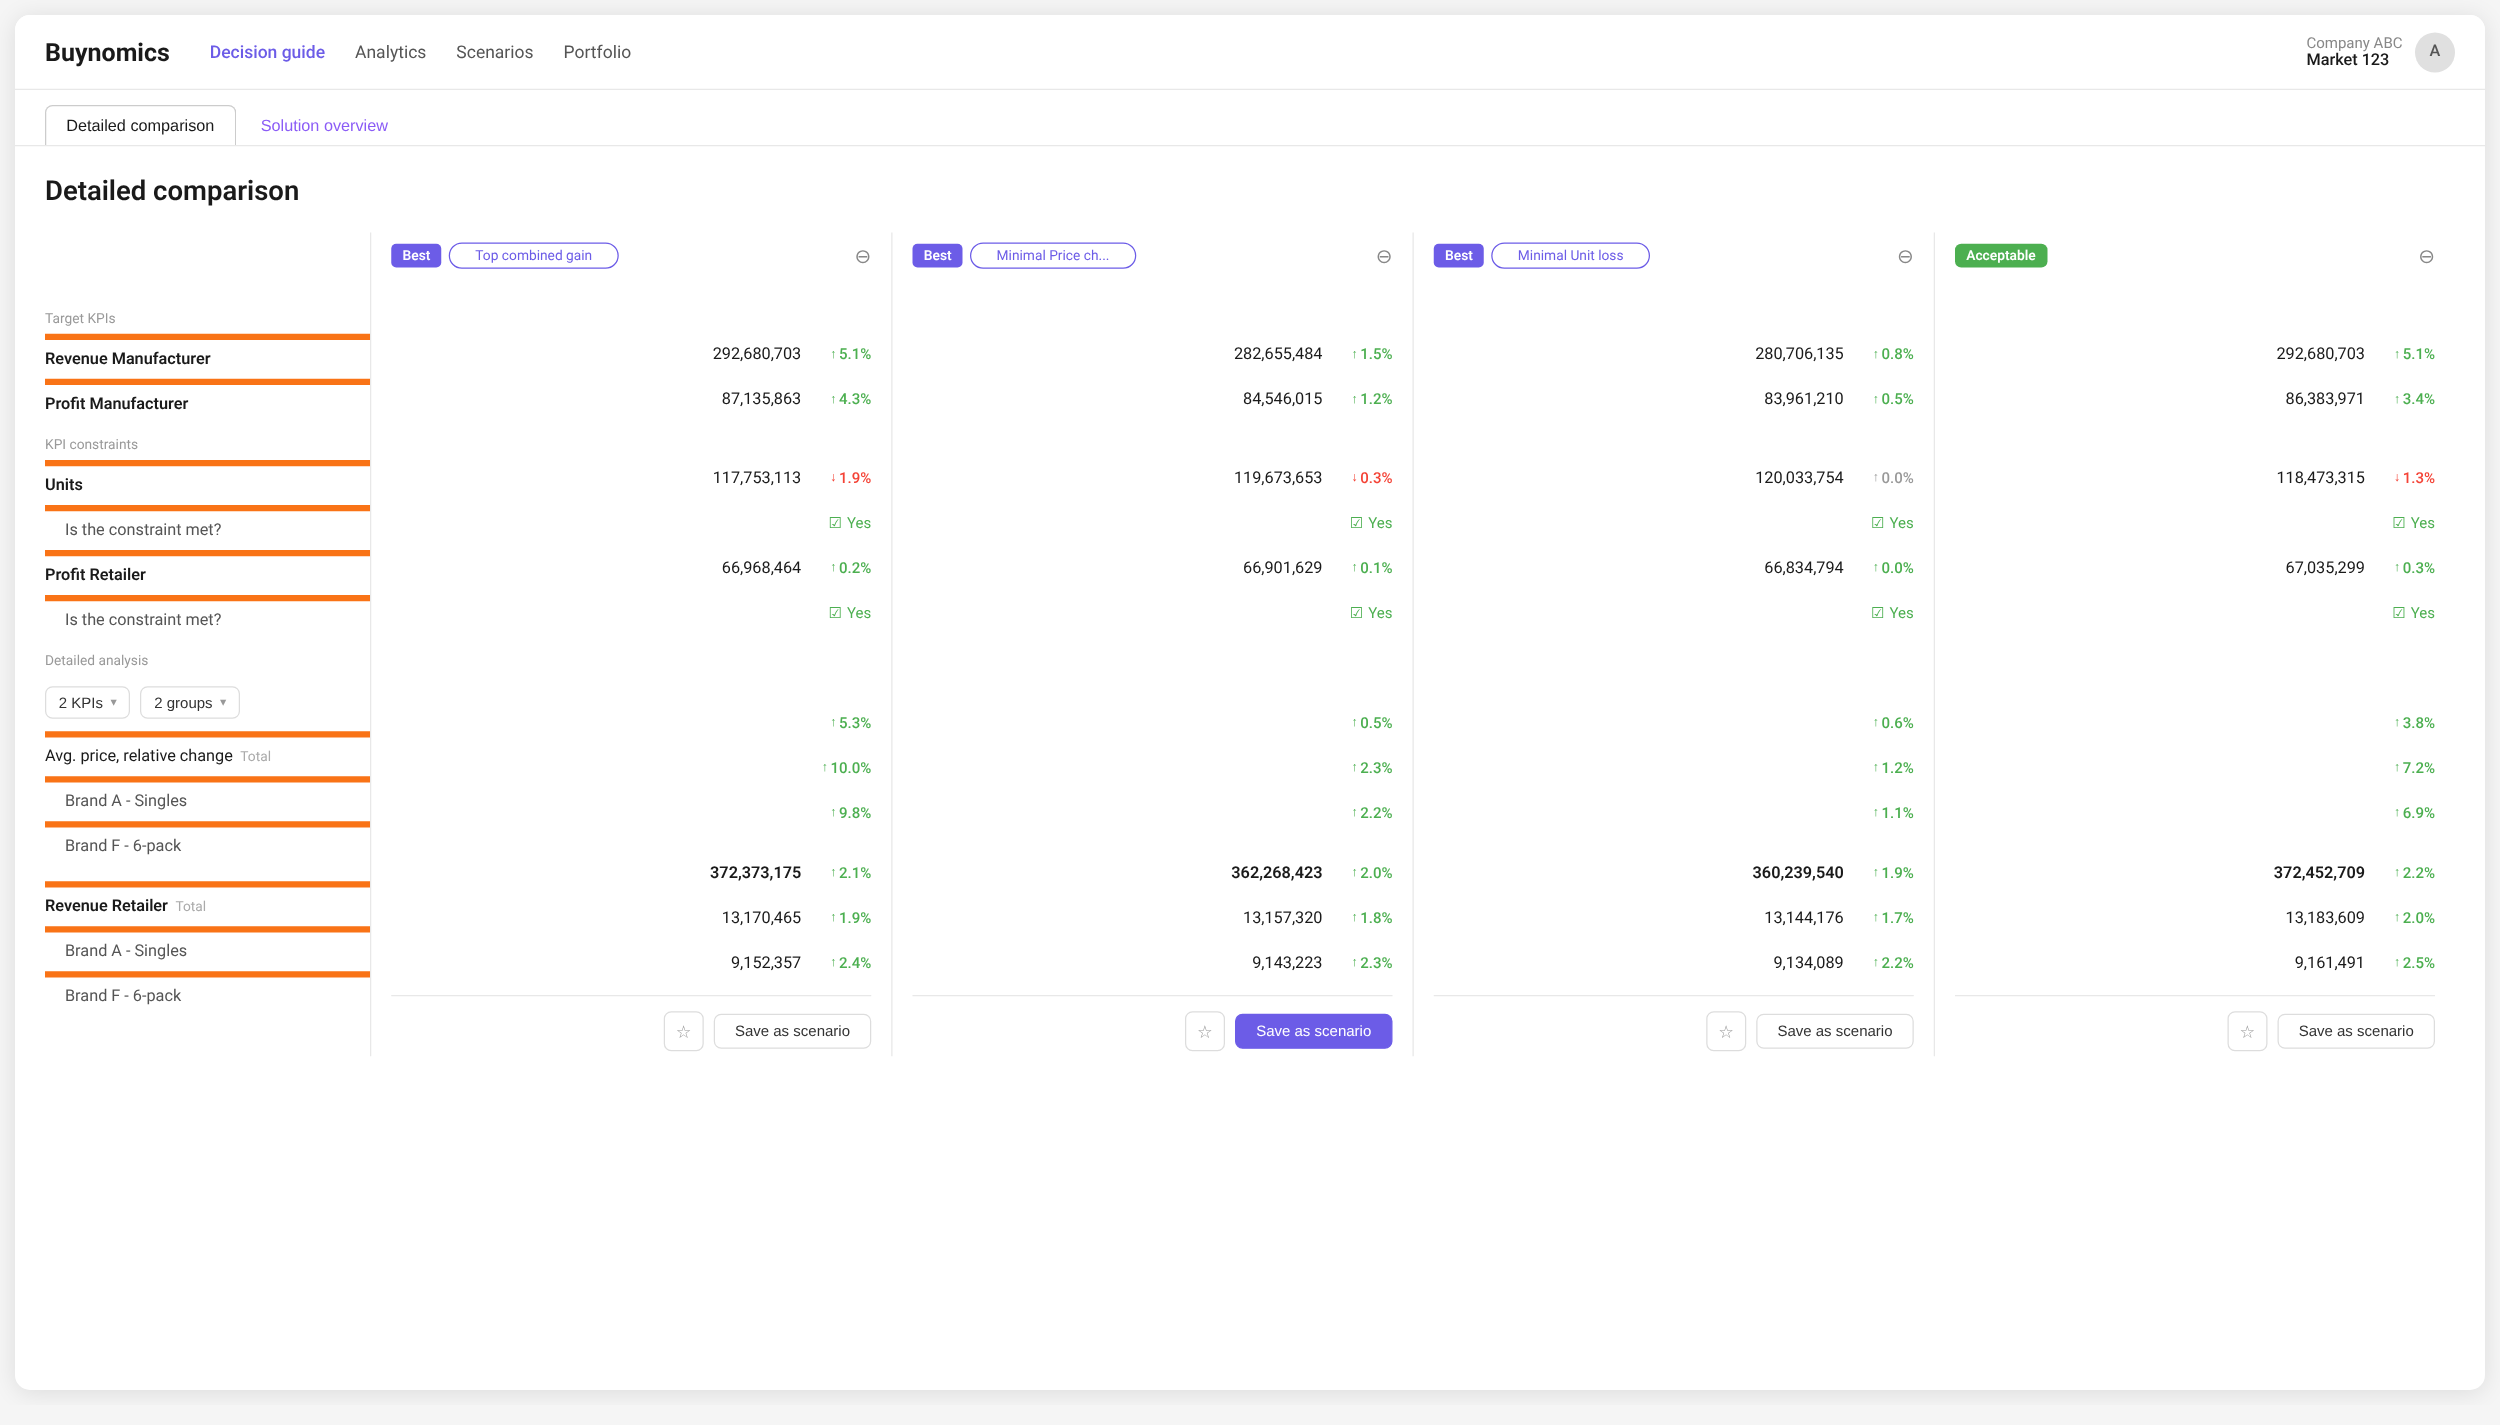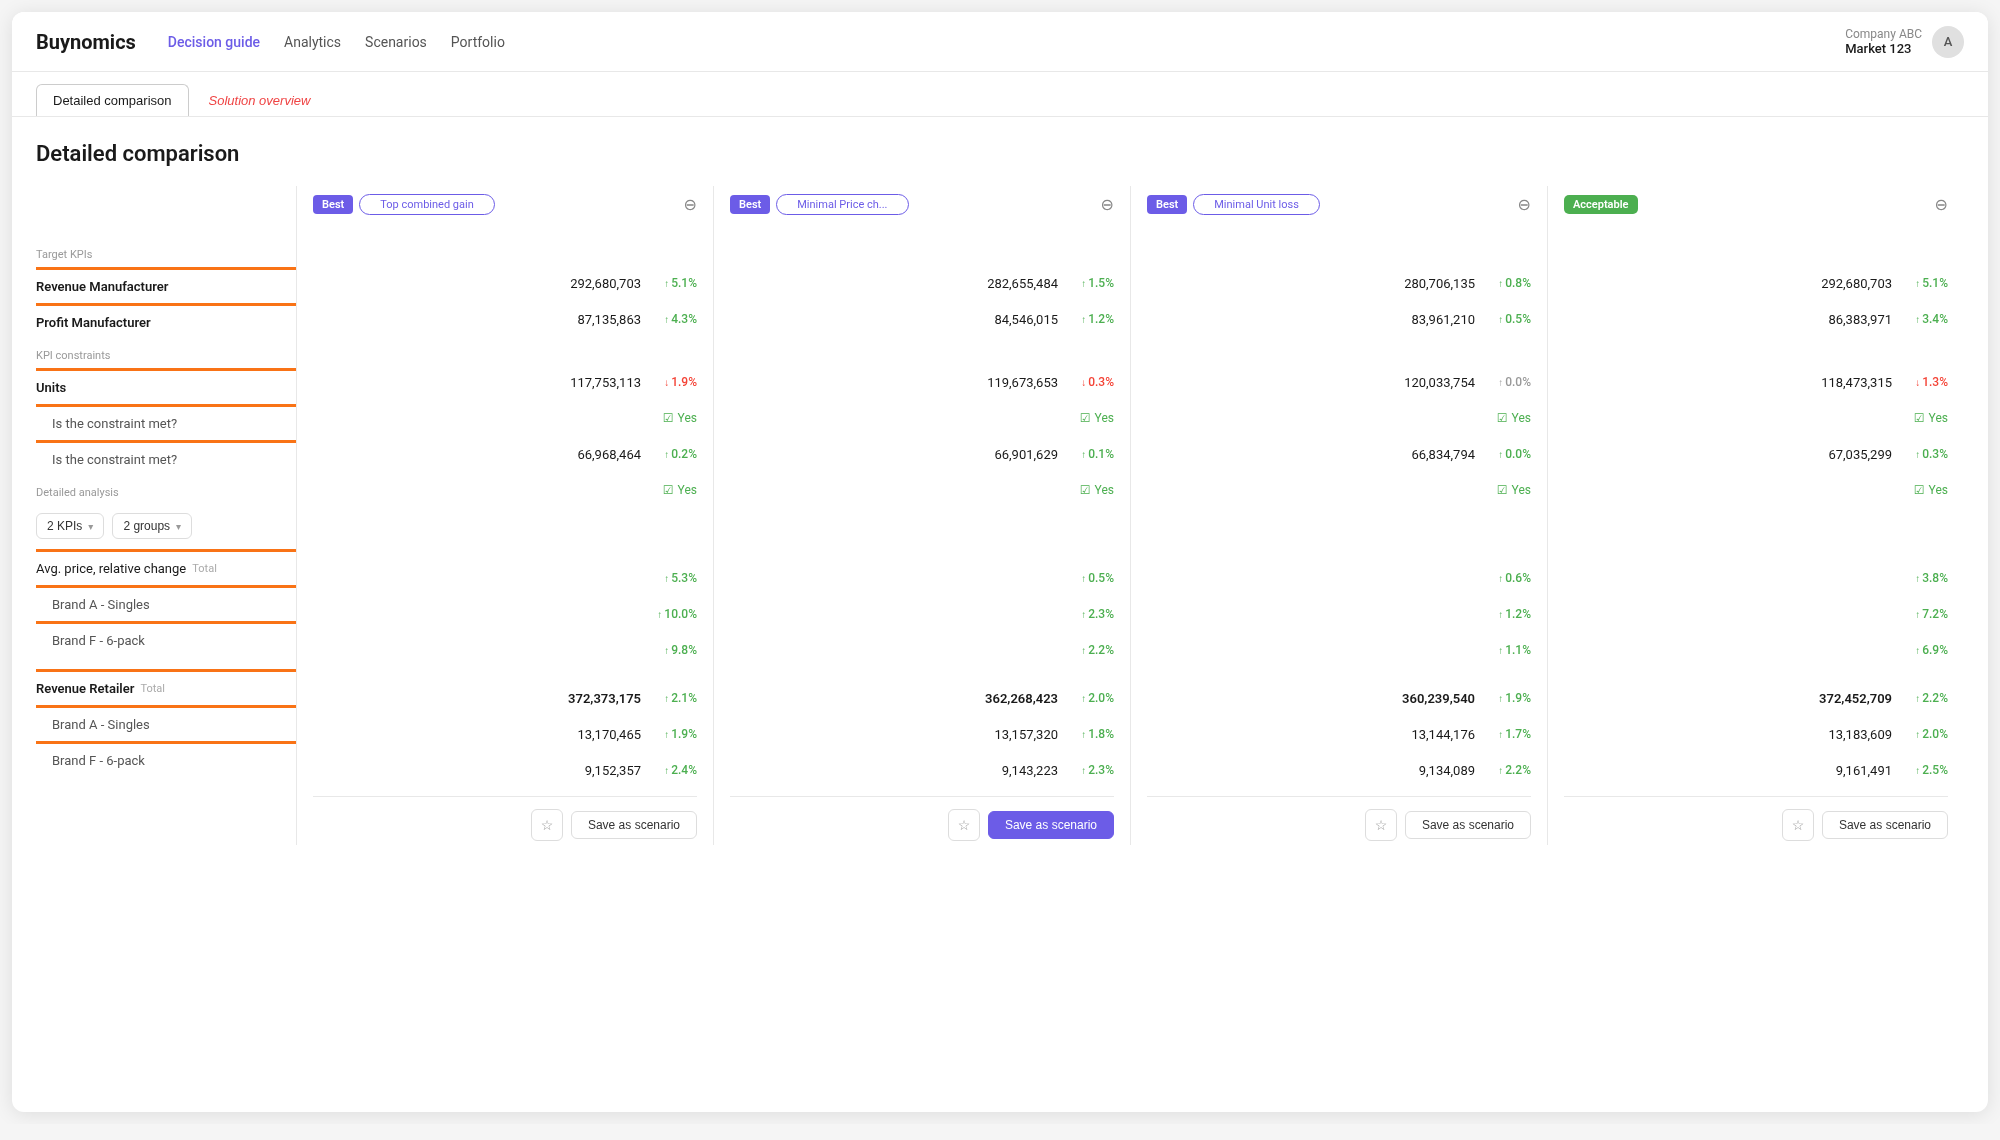--- a/index.html
+++ b/index.html
@@ -97,22 +97,21 @@
     }
     .tab-btn.active {
       background: #fff;
       color: #1a1a1a;
       font-weight: 500;
       border-color: #ccc;
     }
     .tab-btn:not(.active) {
       background: transparent;
       border: none;
-      color: #ef4444;
-      font-style: italic;
+      color: #8b5cf6;
     }
     
     .main-content {
       padding: 24px;
     }
     .page-title {
       font-size: 22px;
       font-weight: 600;
       color: #1a1a1a;
       margin-bottom: 20px;
@@ -268,21 +267,21 @@
     }
     .label-section {
       font-size: 11px;
       color: #999;
       padding: 10px 0 6px;
     }
     .label-row {
       height: 36px;
       display: flex;
       align-items: center;
-      border-top: 3px solid #f97316;
+      border-top: 5px solid #f97316;
       font-size: 13px;
       color: #1a1a1a;
       text-align: center;
     }
     .label-row.bold { font-weight: 600; }
     .label-row.indent { padding-left: 16px; color: #555; font-weight: 400; }
     .label-row.has-total { gap: 6px; }
     .total-tag {
       font-size: 11px;
       color: #aaa;
@@ -325,20 +324,21 @@
 
         <div style="height:52px;"></div>
 
         <div class="label-section">Target KPIs</div>
         <div class="label-row bold">Revenue Manufacturer</div>
         <div class="label-row bold">Profit Manufacturer</div>
 
         <div class="label-section">KPI constraints</div>
         <div class="label-row bold">Units</div>
         <div class="label-row indent">Is the constraint met?</div>
+        <div class="label-row bold">Profit Retailer</div>
         <div class="label-row indent">Is the constraint met?</div>
 
         <div class="label-section">Detailed analysis</div>
         <div style="display:flex;gap:8px;padding:8px 0 10px;">
           <button class="dropdown-btn">
             <span>2 KPIs</span>
             <span class="dropdown-arrow">▾</span>
           </button>
           <button class="dropdown-btn">
             <span>2 groups</span>

